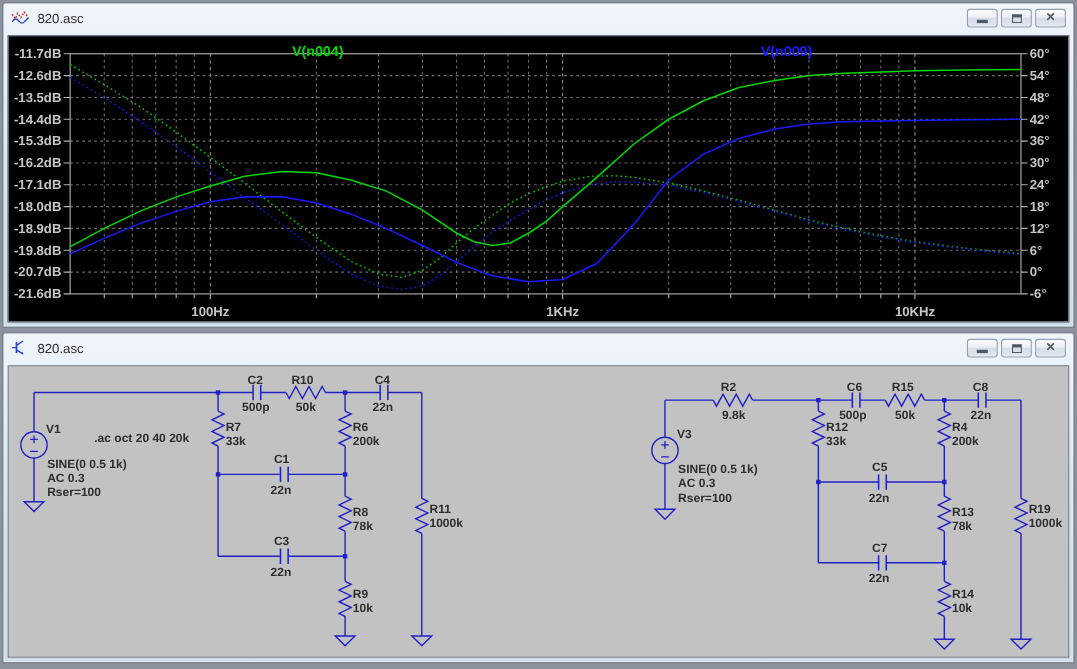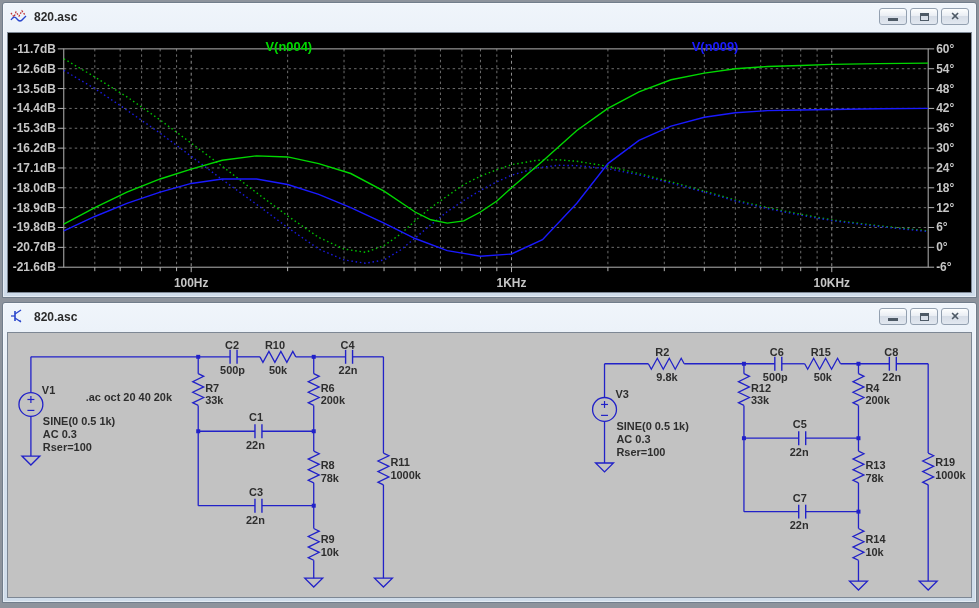--- a/index.html
+++ b/index.html
@@ -13,21 +13,21 @@
     background:linear-gradient(#f0f5fb,#d5e1ee 60%,#cfdcea);
     border:1px solid #717d8b;
     border-radius:3px 3px 0 0;
     box-shadow:inset 0 0 0 1px rgba(255,255,255,.45);
   }
   #win-plot{top:2px;height:294px;}
   #win-schem{top:302px;height:299px;}
   .titlebar{height:27px;display:flex;align-items:center;padding:0 7px;}
   .win-icon{width:17px;height:17px;flex:0 0 auto;}
   .title{font-size:12px;color:#2b2b2b;margin-left:7px;flex:1 1 auto;
-         white-space:nowrap;overflow:hidden;font-weight:bold;}
+         white-space:nowrap;overflow:hidden;}
   .controls{display:flex;gap:3px;flex:0 0 auto;}
   .btn{
     width:28px;height:17px;box-sizing:border-box;
     border:1px solid #93a0b0;border-radius:3px;
     background:linear-gradient(#fdfefe,#eaeef4 45%,#d6dde7 50%,#e2e8f0);
     display:flex;align-items:center;justify-content:center;
     color:#4e5a66;font-size:10px;font-weight:bold;cursor:default;
   }
   .glyph-min{width:10px;height:3px;background:#4e5a66;margin-top:6px;}
   .glyph-restore{width:9px;height:8px;box-sizing:border-box;

